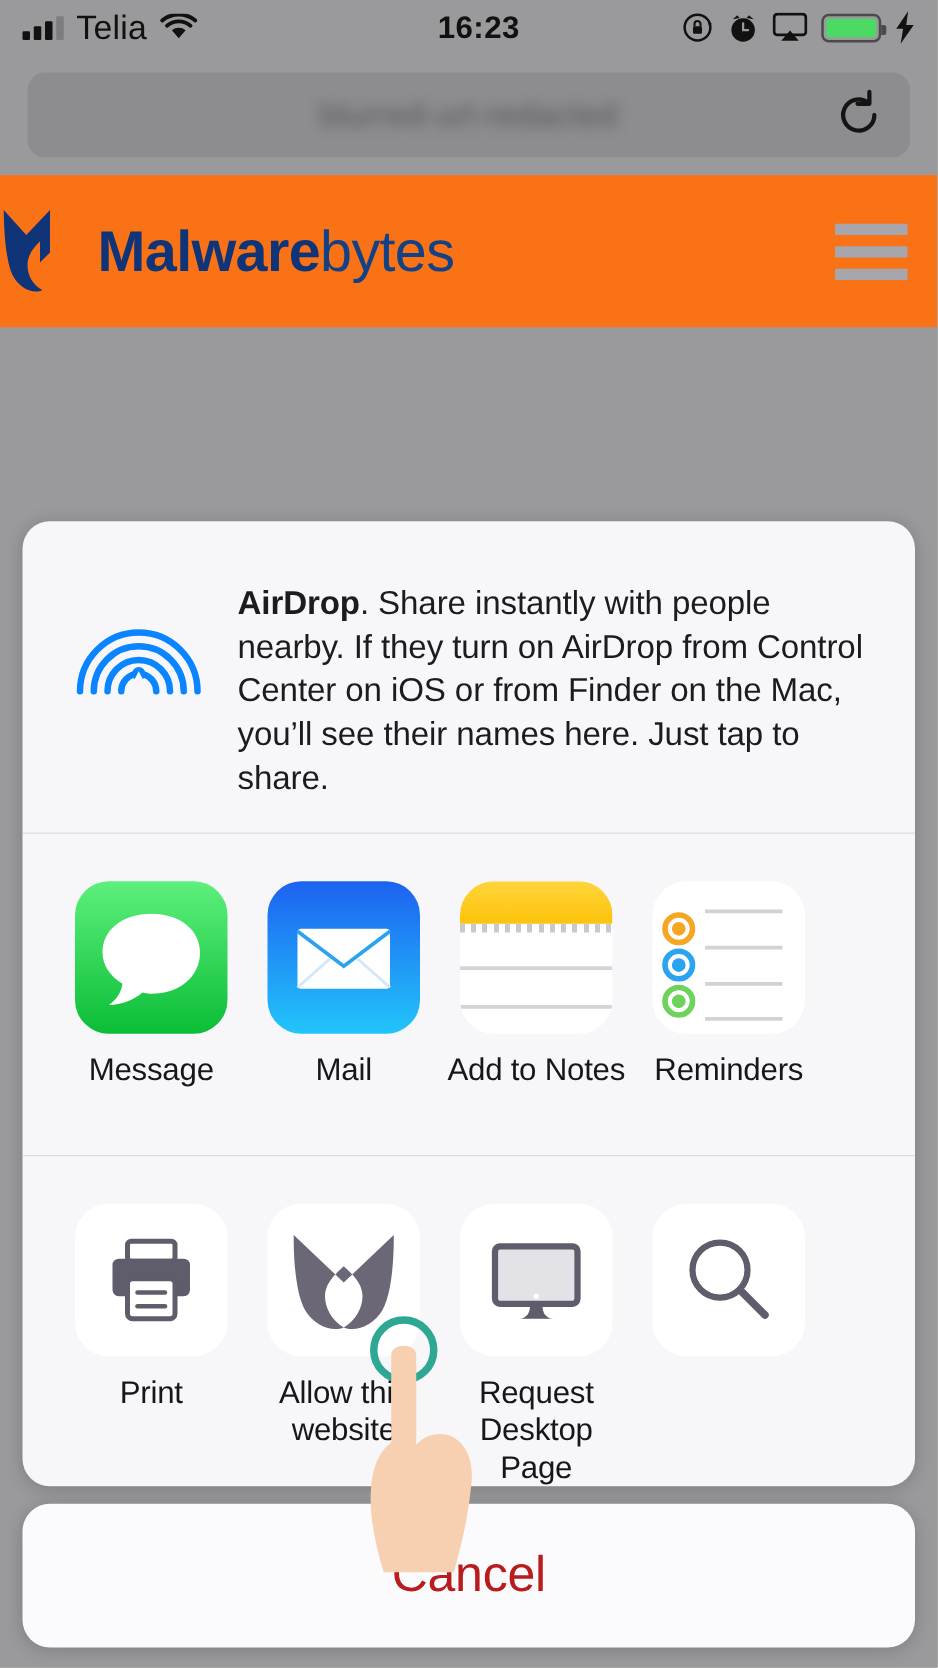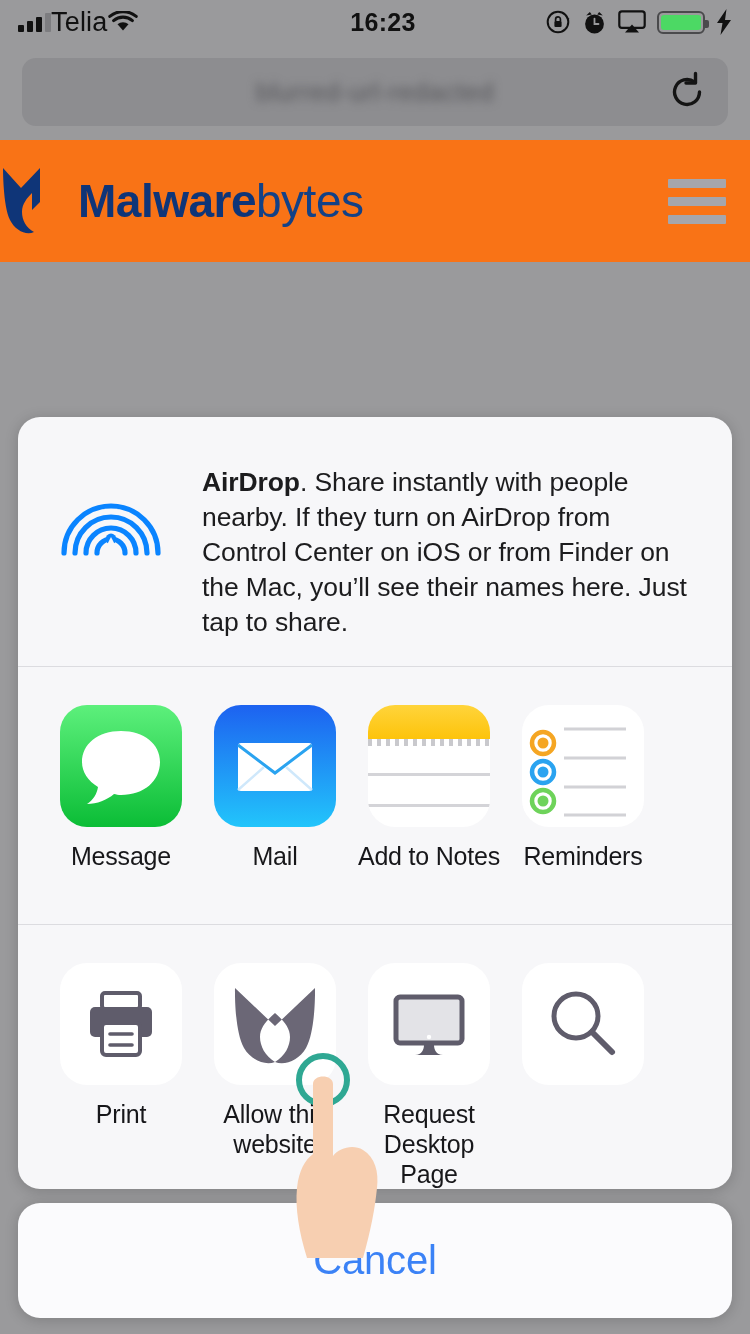--- a/index.html
+++ b/index.html
@@ -17,21 +17,21 @@
 
   
   #statusbar {
     position: absolute; top: 0; left: 0;
     width: 750px; height: 44px;
     display: flex; align-items: center;
     padding: 0 18px;
     color: #111;
     background: #9a9a9c;
   }
-  .sb-left { display: flex; align-items: center; gap: 0; flex: 1 1 0; }
+  .sb-left { display: flex; align-items: center; gap: 10px; flex: 1 1 0; }
   .sb-center { flex: 0 0 auto; font-size: 25px; font-weight: 600; letter-spacing: .3px; margin-left: 16px; }
   .sb-right { display: flex; align-items: center; gap: 11px; flex: 1 1 0; justify-content: flex-end; }
   .sig-bars { display: flex; align-items: flex-end; gap: 3px; height: 20px; }
   .sig-bars i { display: block; width: 6px; background: #111; border-radius: 1px; }
   .sig-bars i:nth-child(1) { height: 7px; }
   .sig-bars i:nth-child(2) { height: 11px; }
   .sig-bars i:nth-child(3) { height: 15px; }
   .sig-bars i:nth-child(4) { height: 19px; background: #7d7d80; }
   .carrier { font-size: 27px; font-weight: 400; letter-spacing: .2px; }
   .battery {
@@ -107,21 +107,21 @@
 
   
   #airdrop {
     height: 250px;
     display: flex; align-items: flex-start;
     padding: 48px 30px 0 38px;
     border-bottom: 1px solid #dcdce0;
   }
   #airdrop-icon { flex: 0 0 auto; width: 110px; }
   #airdrop-text {
-    margin-left: 36px;
+    margin-left: 24px;
     font-size: 26.5px; line-height: 35px; color: #1c1c1e;
     letter-spacing: -.1px;
   }
   #airdrop-text b { font-weight: 700; }
 
   
   .tile-row {
     display: flex; align-items: flex-start;
     padding: 38px 0 0 42px;
     gap: 32px;
@@ -160,21 +160,21 @@
   #actions-row .tile:nth-child(5) { margin-right: -60px; }
 
   
   #cancel-btn {
     position: absolute; left: 18px; top: 1203px;
     width: 714px; height: 115px;
     background: #fbfbfd; border-radius: 22px;
     display: flex; align-items: center; justify-content: center;
     box-shadow: 0 2px 14px rgba(0,0,0,.18);
   }
-  #cancel-label { font-size: 40px; font-weight: 500; color: #3b82f6; letter-spacing: -.2px; }
+  #cancel-label { font-size: 40px; font-weight: 500; color: #b91c1c; letter-spacing: -.2px; }
 
   
   #tap-cursor {
     position: absolute; left: 283px; top: 1048px;
     width: 130px; height: 210px;
     pointer-events: none;
   }
 </style>
 </head>
 <body>

